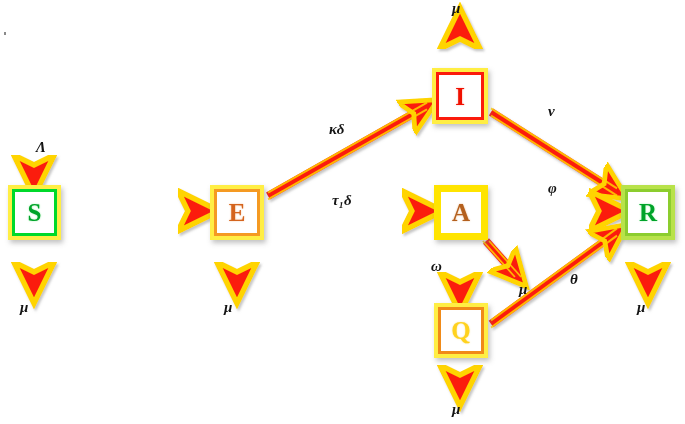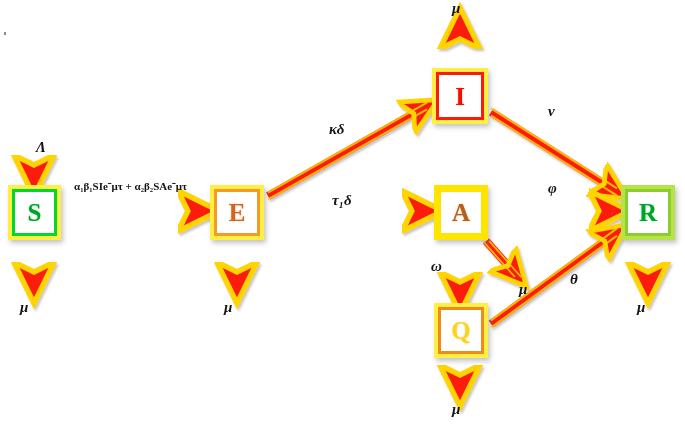--- a/index.html
+++ b/index.html
@@ -226,21 +226,20 @@
   <div class="node" id="node-R">
     <div class="inner">
       <span class="glyph">R</span>
     </div>
   </div>
 
   <span class="lbl greek" id="lbl-lambda">Λ</span>
 
   <span class="lbl greek" id="lbl-mu-S">μ</span>
 
-  <span class="lbl eq" id="lbl-force">α₁β₁SIe⁻μτ + α₂β₂SAe⁻μτ</span>
 
   <span class="lbl greek" id="lbl-mu-E">μ</span>
 
   <span class="lbl greek" id="lbl-kappadelta">κδ</span>
 
   <span class="lbl greek" id="lbl-tau1delta">τ₁δ</span>
 
   <span class="lbl greek" id="lbl-mu-I">μ</span>
 
   <span class="lbl greek" id="lbl-nu">ν</span>

